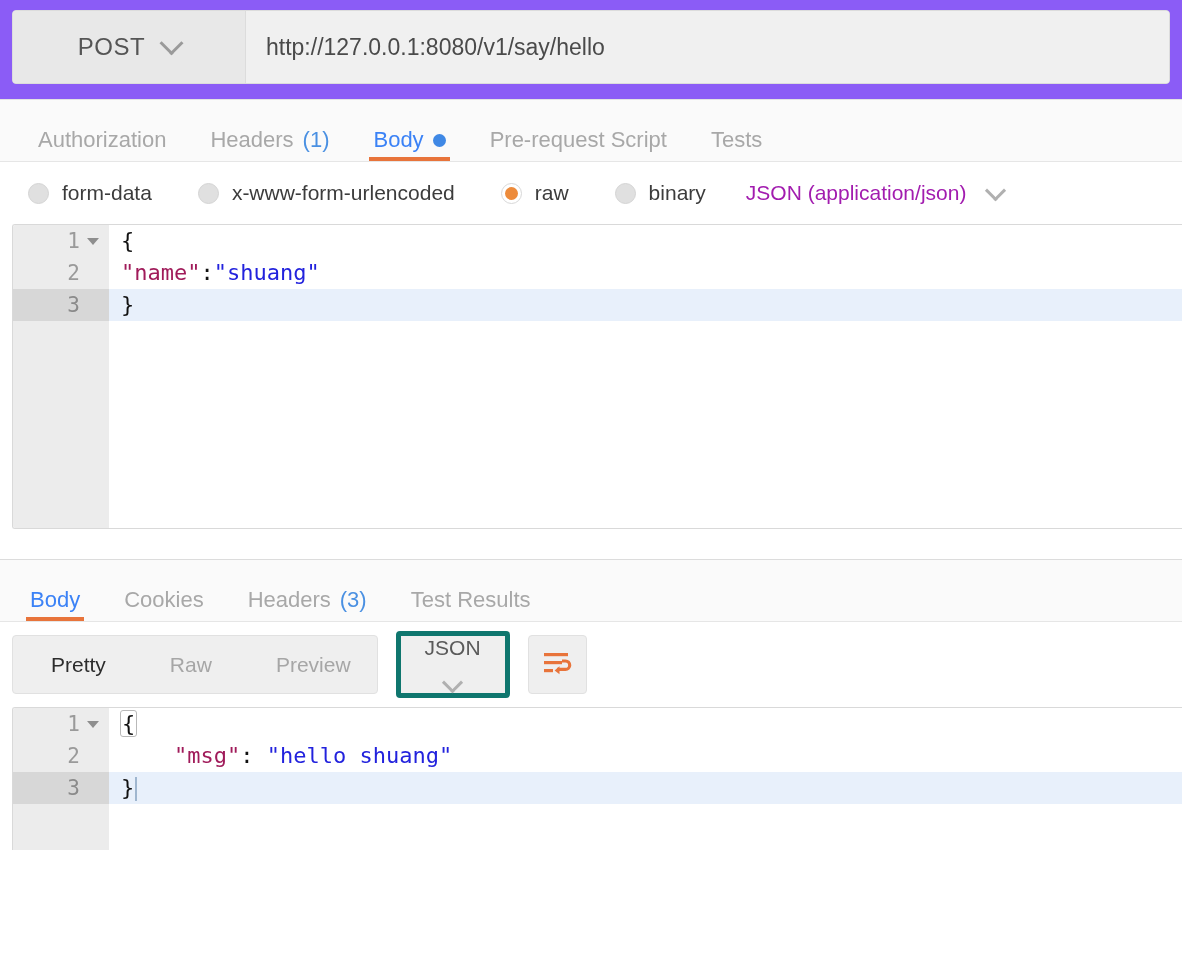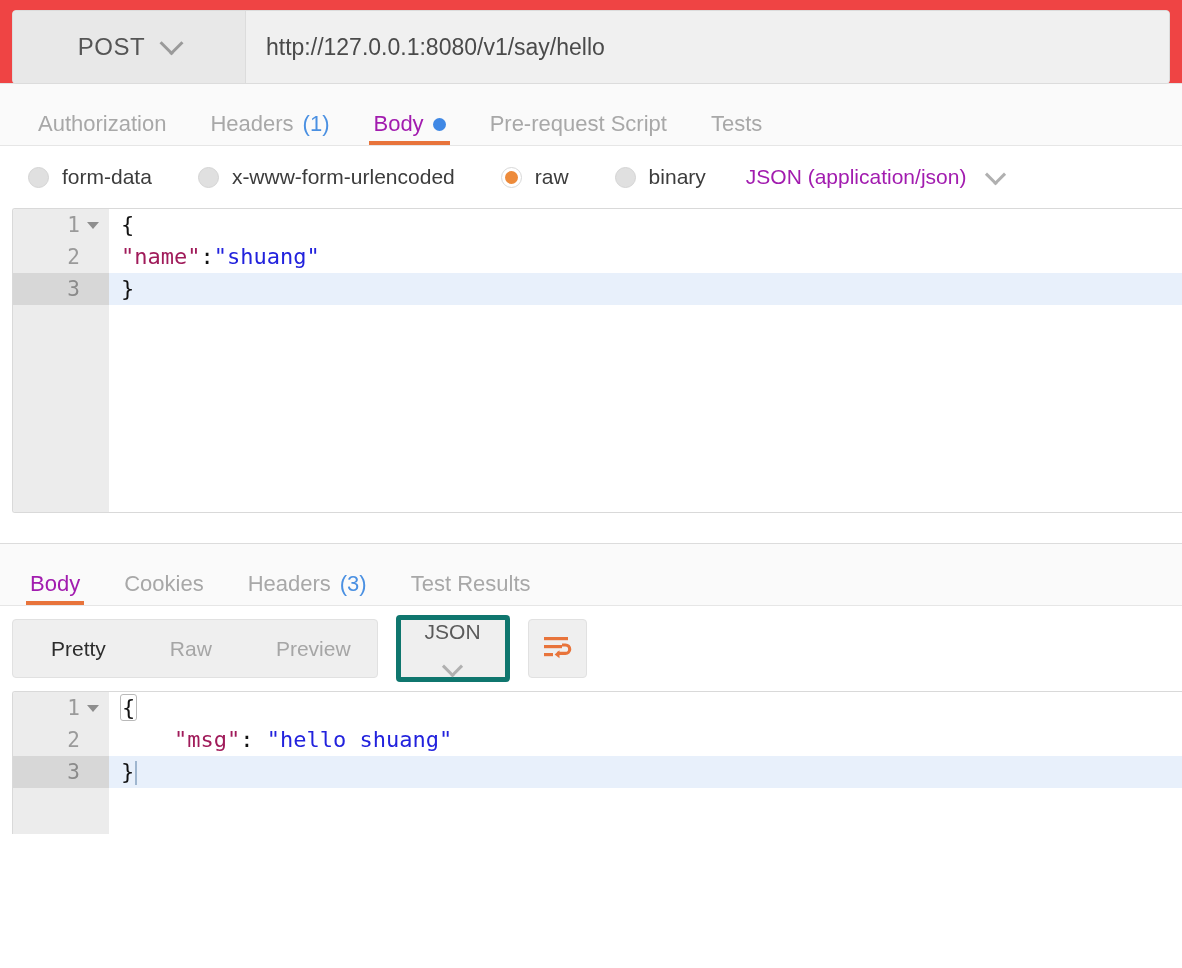--- a/index.html
+++ b/index.html
@@ -11,22 +11,22 @@
     width: 1182px;
     height: 968px;
     font-family: "Liberation Sans", sans-serif;
     color: #3a3a3a;
     overflow: hidden;
     position: relative;
   }
 
   
   .urlbar-section {
-    height: 84px;
-    background: #ef4444;
+    height: 100px;
+    background: #8b5cf6;
     border-bottom: 1px solid #e3e3e3;
     box-sizing: border-box;
     padding: 10px 12px 0 12px;
   }
   .urlbar {
     display: flex;
     height: 72px;
     border: 1px solid #dcdcdc;
     border-radius: 4px;
     overflow: hidden;
@@ -97,21 +97,21 @@
     position: relative;
     padding: 0 22px 10px 22px;
     font-size: 22px;
     color: #a8a8a8;
     cursor: pointer;
     display: flex;
     align-items: center;
     gap: 9px;
     line-height: 1;
   }
-  .tab.active { color: #a21caf; }
+  .tab.active { color: #3b82f6; }
   .tab.active::after {
     content: "";
     position: absolute;
     left: 18px; right: 18px; bottom: 0;
     height: 4px;
     background: #e8743b;
   }
   .tab .count { color: #4a90e2; }
   .blue-dot {
     width: 13px; height: 13px;

